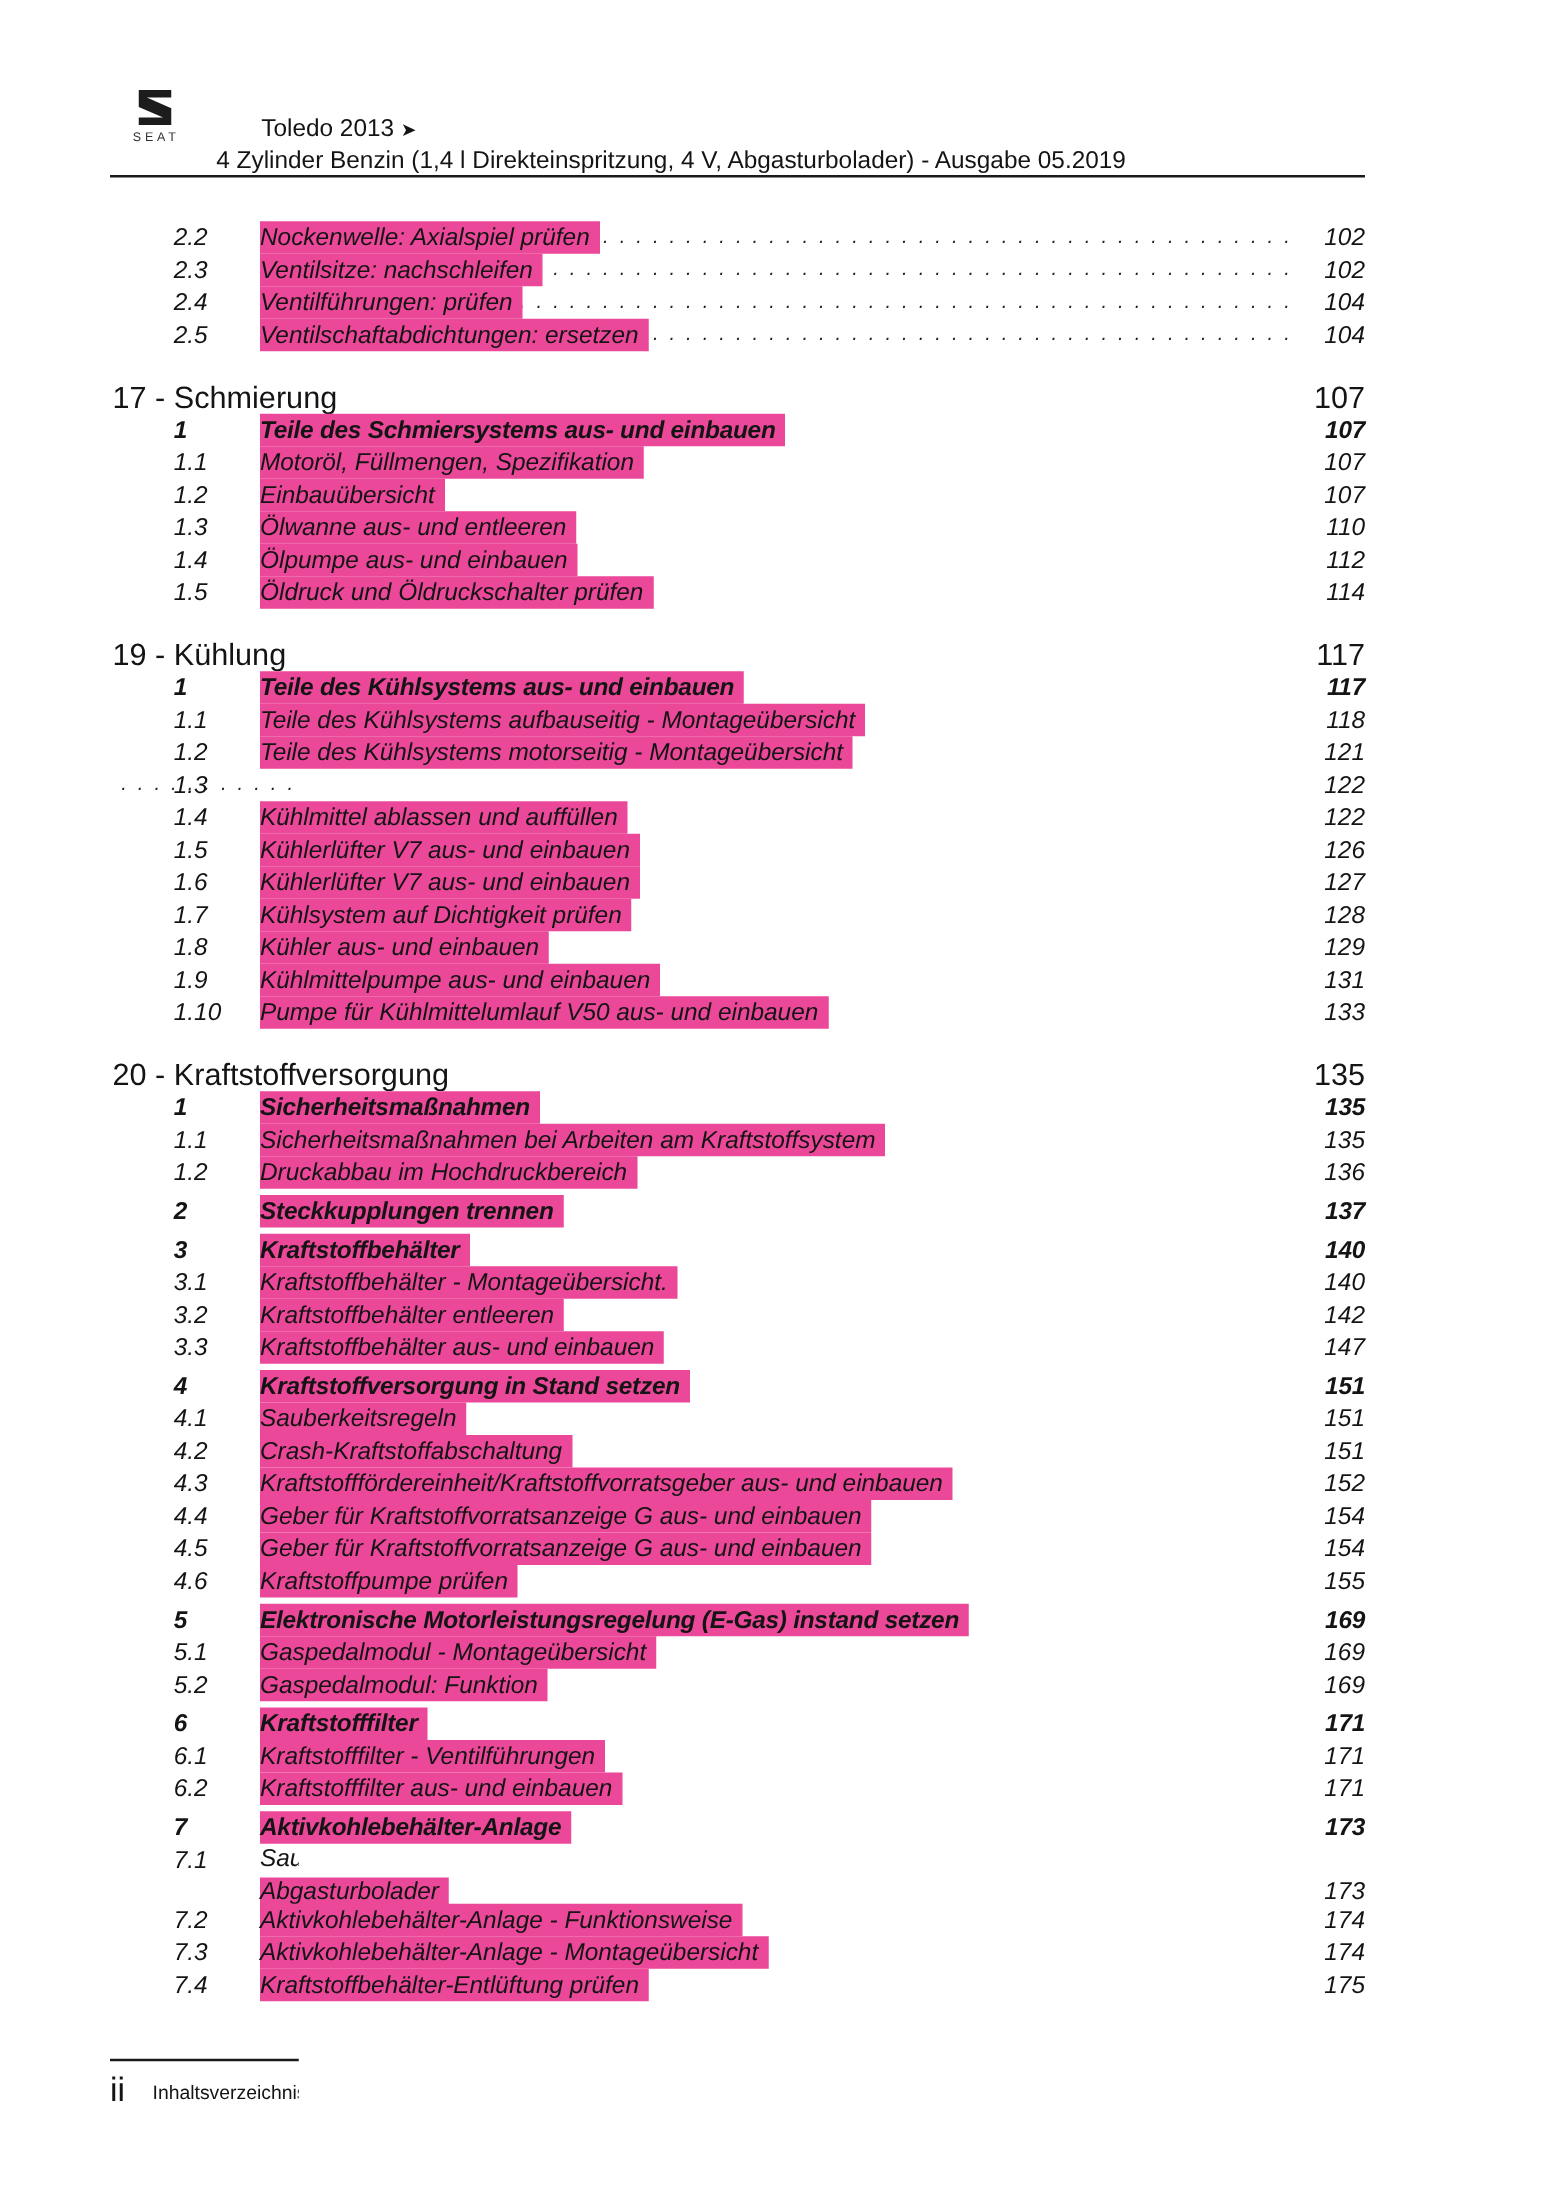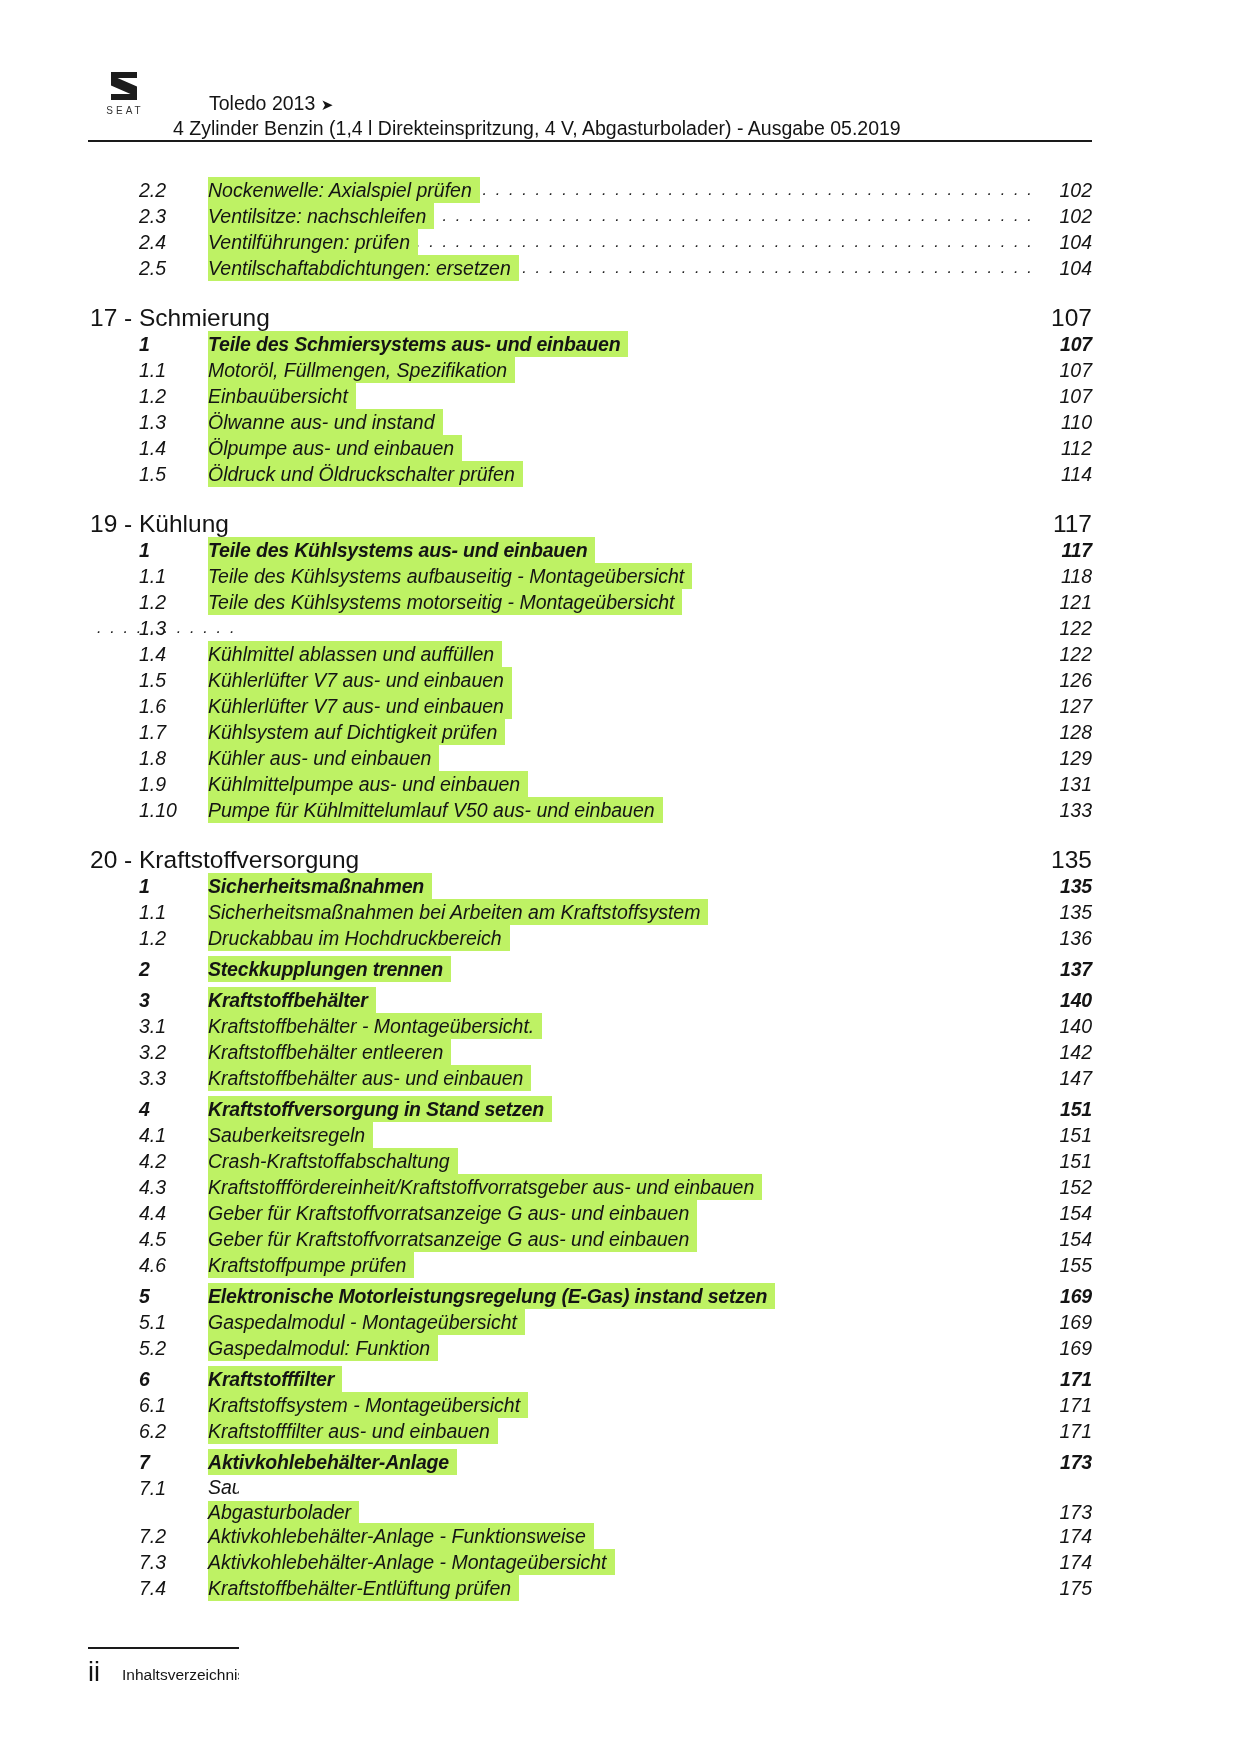--- a/index.html
+++ b/index.html
@@ -14,21 +14,21 @@
                font-size: 10px; letter-spacing: 3px; color: #333; font-weight: normal; }
   .hdr-line1 { position: absolute; left: 173px; top: 91px; font-size: 19.5px; line-height: 24px; white-space: nowrap; margin-left: 36px; }
   .hdr-line2 { position: absolute; left: 173px; top: 116px; font-size: 19.5px; line-height: 24px; white-space: nowrap; }
   .hdr-rule { position: absolute; left: 88px; top: 140px; width: 1004px; height: 2px; background: #1a1a1a; }
 
   
   .toc { position: absolute; left: 90px; top: 177px; width: 1002px; }
   .row { position: relative; display: flex; align-items: flex-start; height: 26px; line-height: 26px;
          font-size: 19.5px; white-space: nowrap; font-style: italic; }
   .row .num { position: absolute; left: 49px; top: 0; }
-  .row .title { margin-left: 118px; padding-right: 8px; background: #bef264; position: relative; z-index: 1; }
+  .row .title { margin-left: 118px; padding-right: 8px; background: #ec4899; position: relative; z-index: 1; }
   .row .dots { flex: 1; overflow: hidden; position: relative; height: 26px; }
   .row .dots::before { content: ". . . . . . . . . . . . . . . . . . . . . . . . . . . . . . . . . . . . . . . . . . . . . . . . . . . . . . . . . . . . . . . . . . . . . . . . . . . . . . . . . . . . . . . . . . . . . . . . . . . . . . . . . . . . . . . . . . . . . . . . . . . . . . . . . . . . . . . . . . . . . . . . . . . . . . . . . . . . . . . . . . . . . . . . . . . . .";
                        position: absolute; right: 0; top: 0; font-size: 16px; letter-spacing: 2.2px; white-space: nowrap; color: #222; }
   .row .page { width: 50px; text-align: right; padding-left: 8px; background:#fff; position: relative; z-index: 1; }
   .row.l1 { margin-top: 5px; font-weight: bold; letter-spacing: -0.2px; }
   .row.l1 .title, .row.l1 .num, .row.l1 .page { font-weight: bold; }
   .row.l1 .dots::before { font-weight: bold; }
 
   .row.wrap { height: auto; display: block; }
   .row.wrap .title-first { margin-left: 118px; display: block; height: 22px; line-height: 24px; }
@@ -112,21 +112,21 @@
         <span class="page">107</span>
       </div>
       <div class="row">
         <span class="num">1.2</span>
         <span class="title">Einbauübersicht</span>
         <span class="dots"></span>
         <span class="page">107</span>
       </div>
       <div class="row">
         <span class="num">1.3</span>
-        <span class="title">Ölwanne aus- und instand</span>
+        <span class="title">Ölwanne aus- und entleeren</span>
         <span class="dots"></span>
         <span class="page">110</span>
       </div>
       <div class="row">
         <span class="num">1.4</span>
         <span class="title">Ölpumpe aus- und einbauen</span>
         <span class="dots"></span>
         <span class="page">112</span>
       </div>
       <div class="row">
@@ -319,21 +319,21 @@
         <span class="page">169</span>
       </div>
       <div class="row l1">
         <span class="num">6</span>
         <span class="title">Kraftstofffilter</span>
         <span class="dots"></span>
         <span class="page">171</span>
       </div>
       <div class="row">
         <span class="num">6.1</span>
-        <span class="title">Kraftstoffsystem - Montageübersicht</span>
+        <span class="title">Kraftstofffilter - Ventilführungen</span>
         <span class="dots"></span>
         <span class="page">171</span>
       </div>
       <div class="row">
         <span class="num">6.2</span>
         <span class="title">Kraftstofffilter aus- und einbauen</span>
         <span class="dots"></span>
         <span class="page">171</span>
       </div>
       <div class="row l1">

